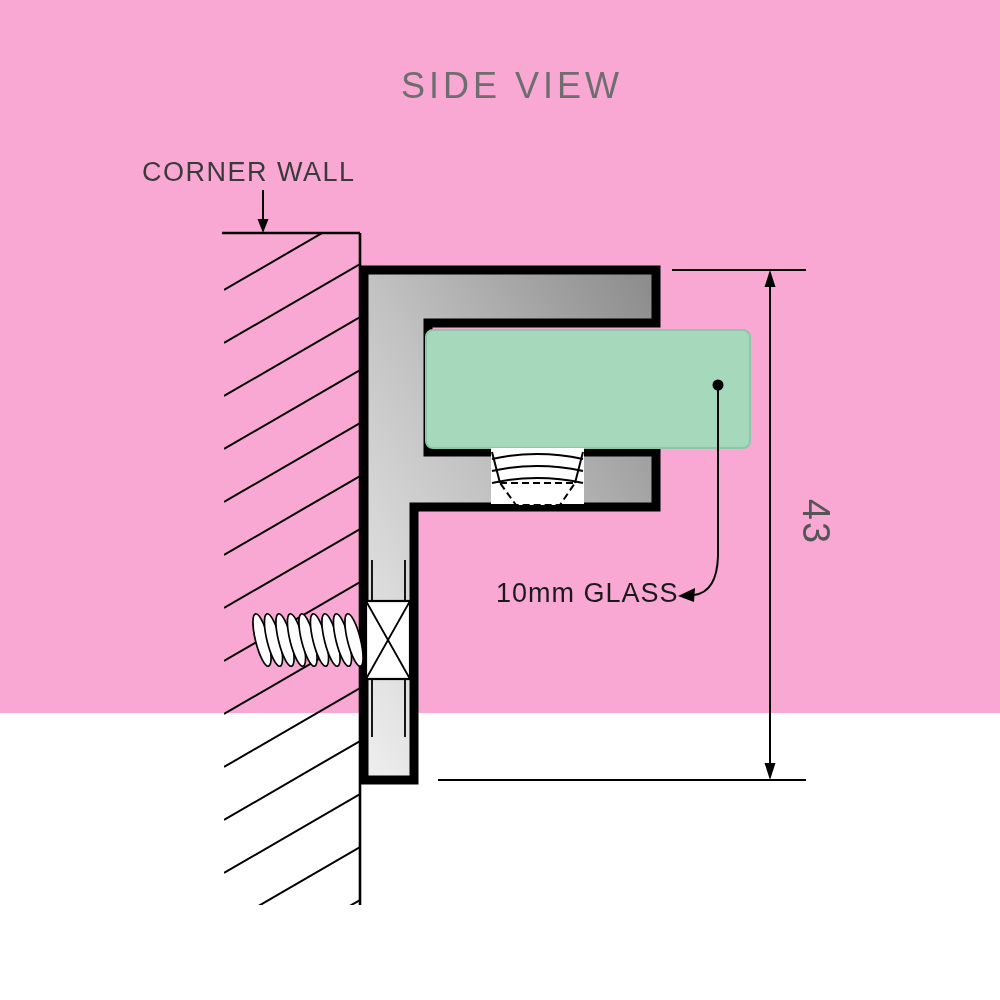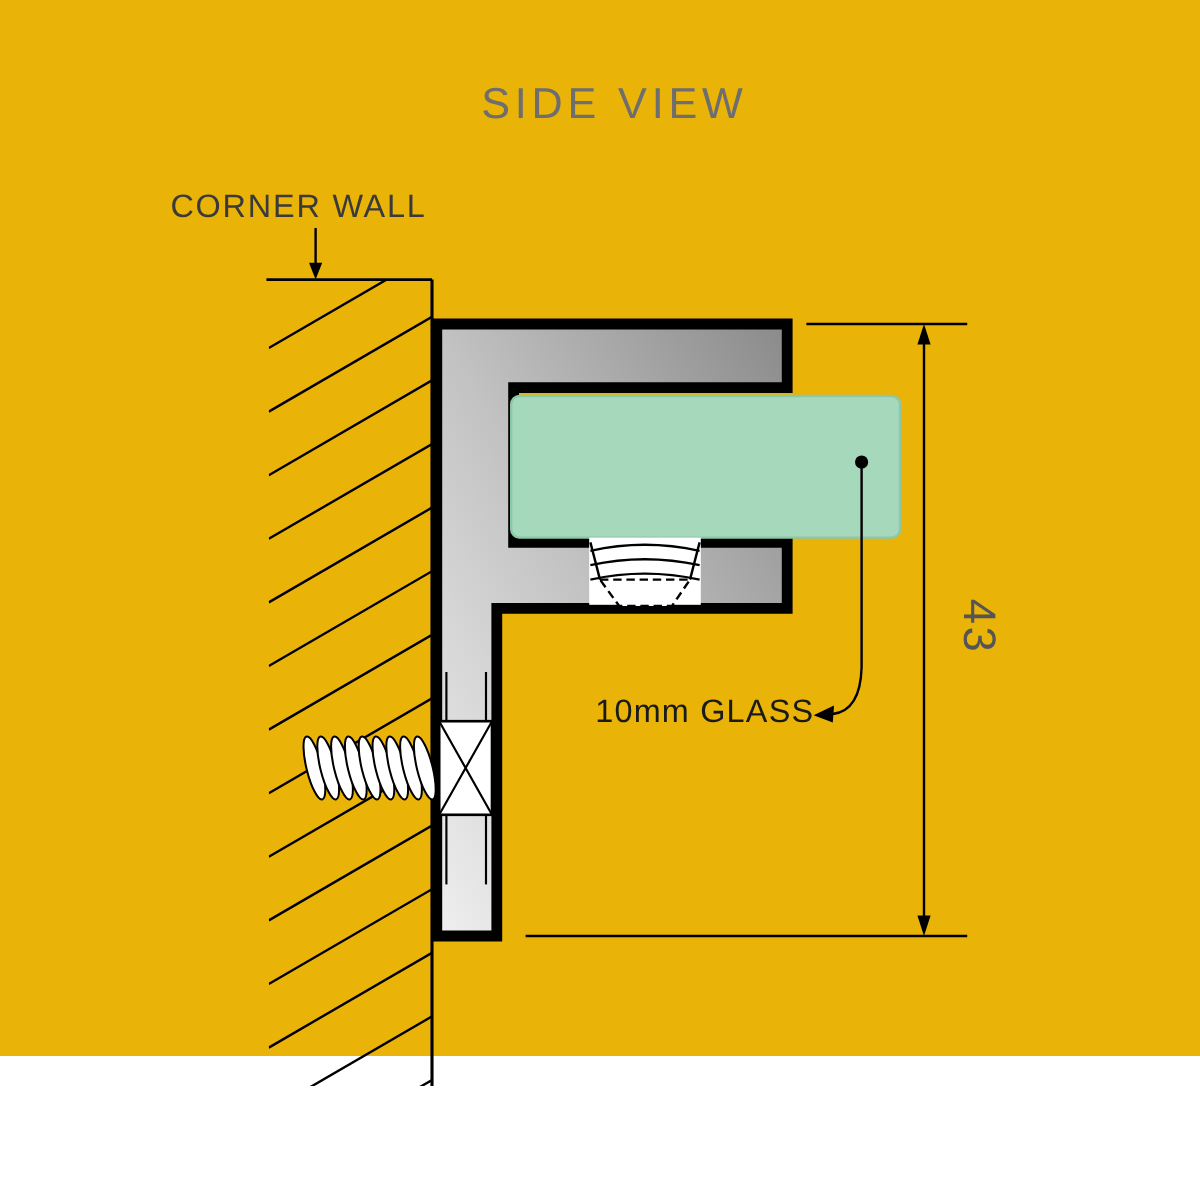--- a/index.html
+++ b/index.html
@@ -6,22 +6,22 @@
     margin: 0;
     padding: 0;
     background: #ffffff;
     width: 1000px;
     height: 1000px;
     overflow: hidden;
   }
   .stage {
     position: relative;
     width: 1000px;
-    height: 880px;
-    background: #eab308;
+    height: 713px;
+    background: #f9a8d4;
   }
   svg {
     display: block;
     font-family: "Liberation Sans", "DejaVu Sans", sans-serif;
   }
   text {
     font-family: "Liberation Sans", "DejaVu Sans", sans-serif;
   }
 </style>
 </head>

